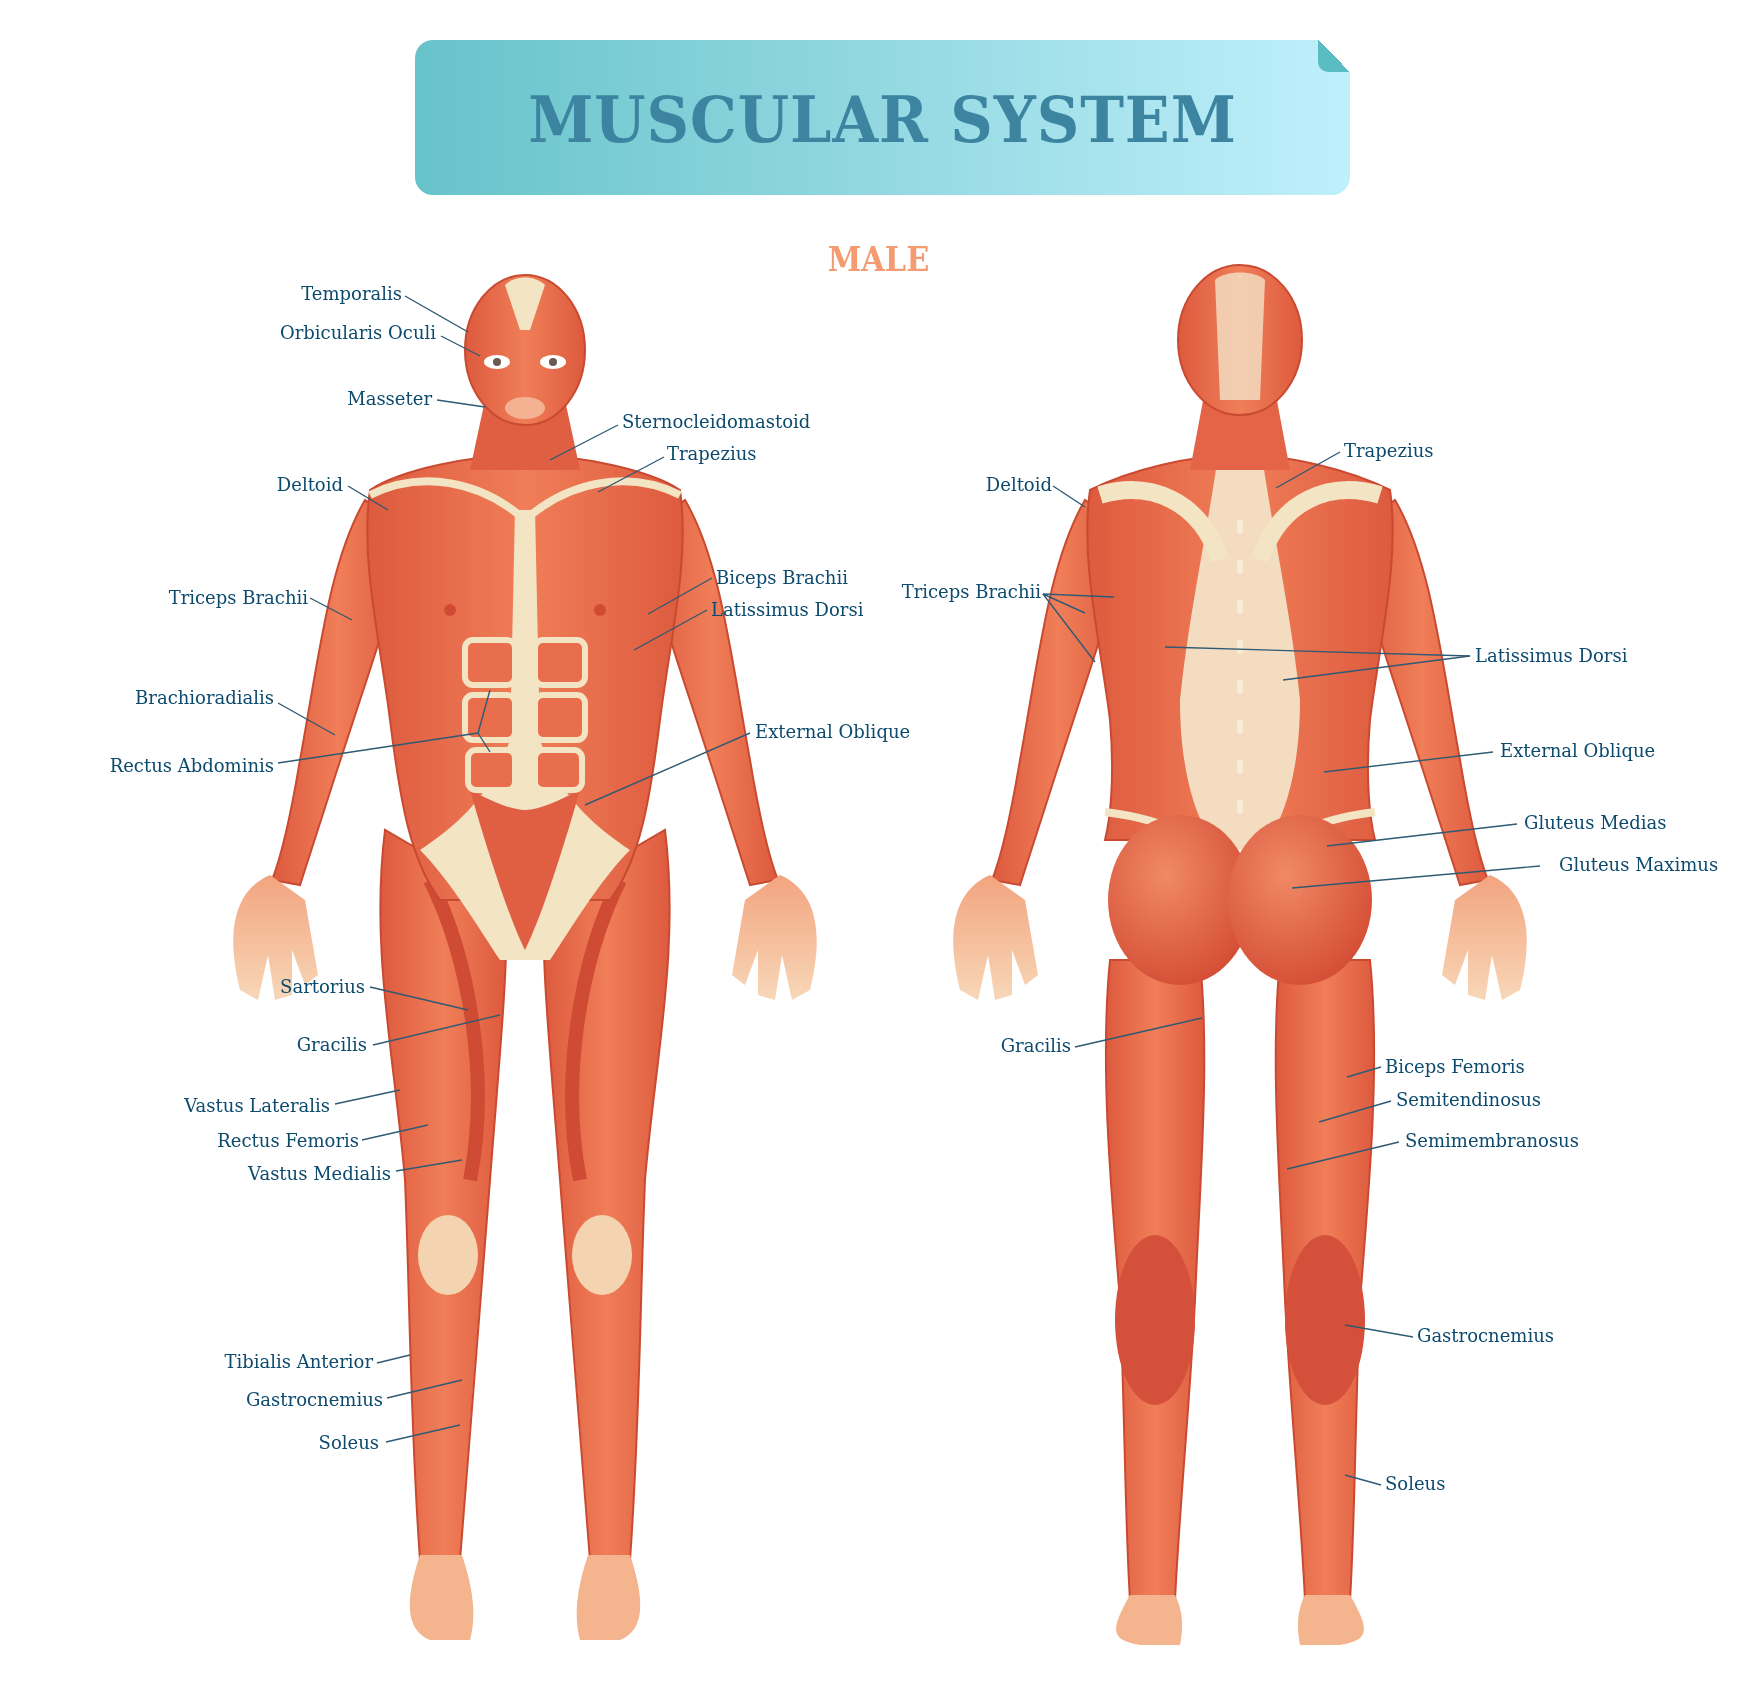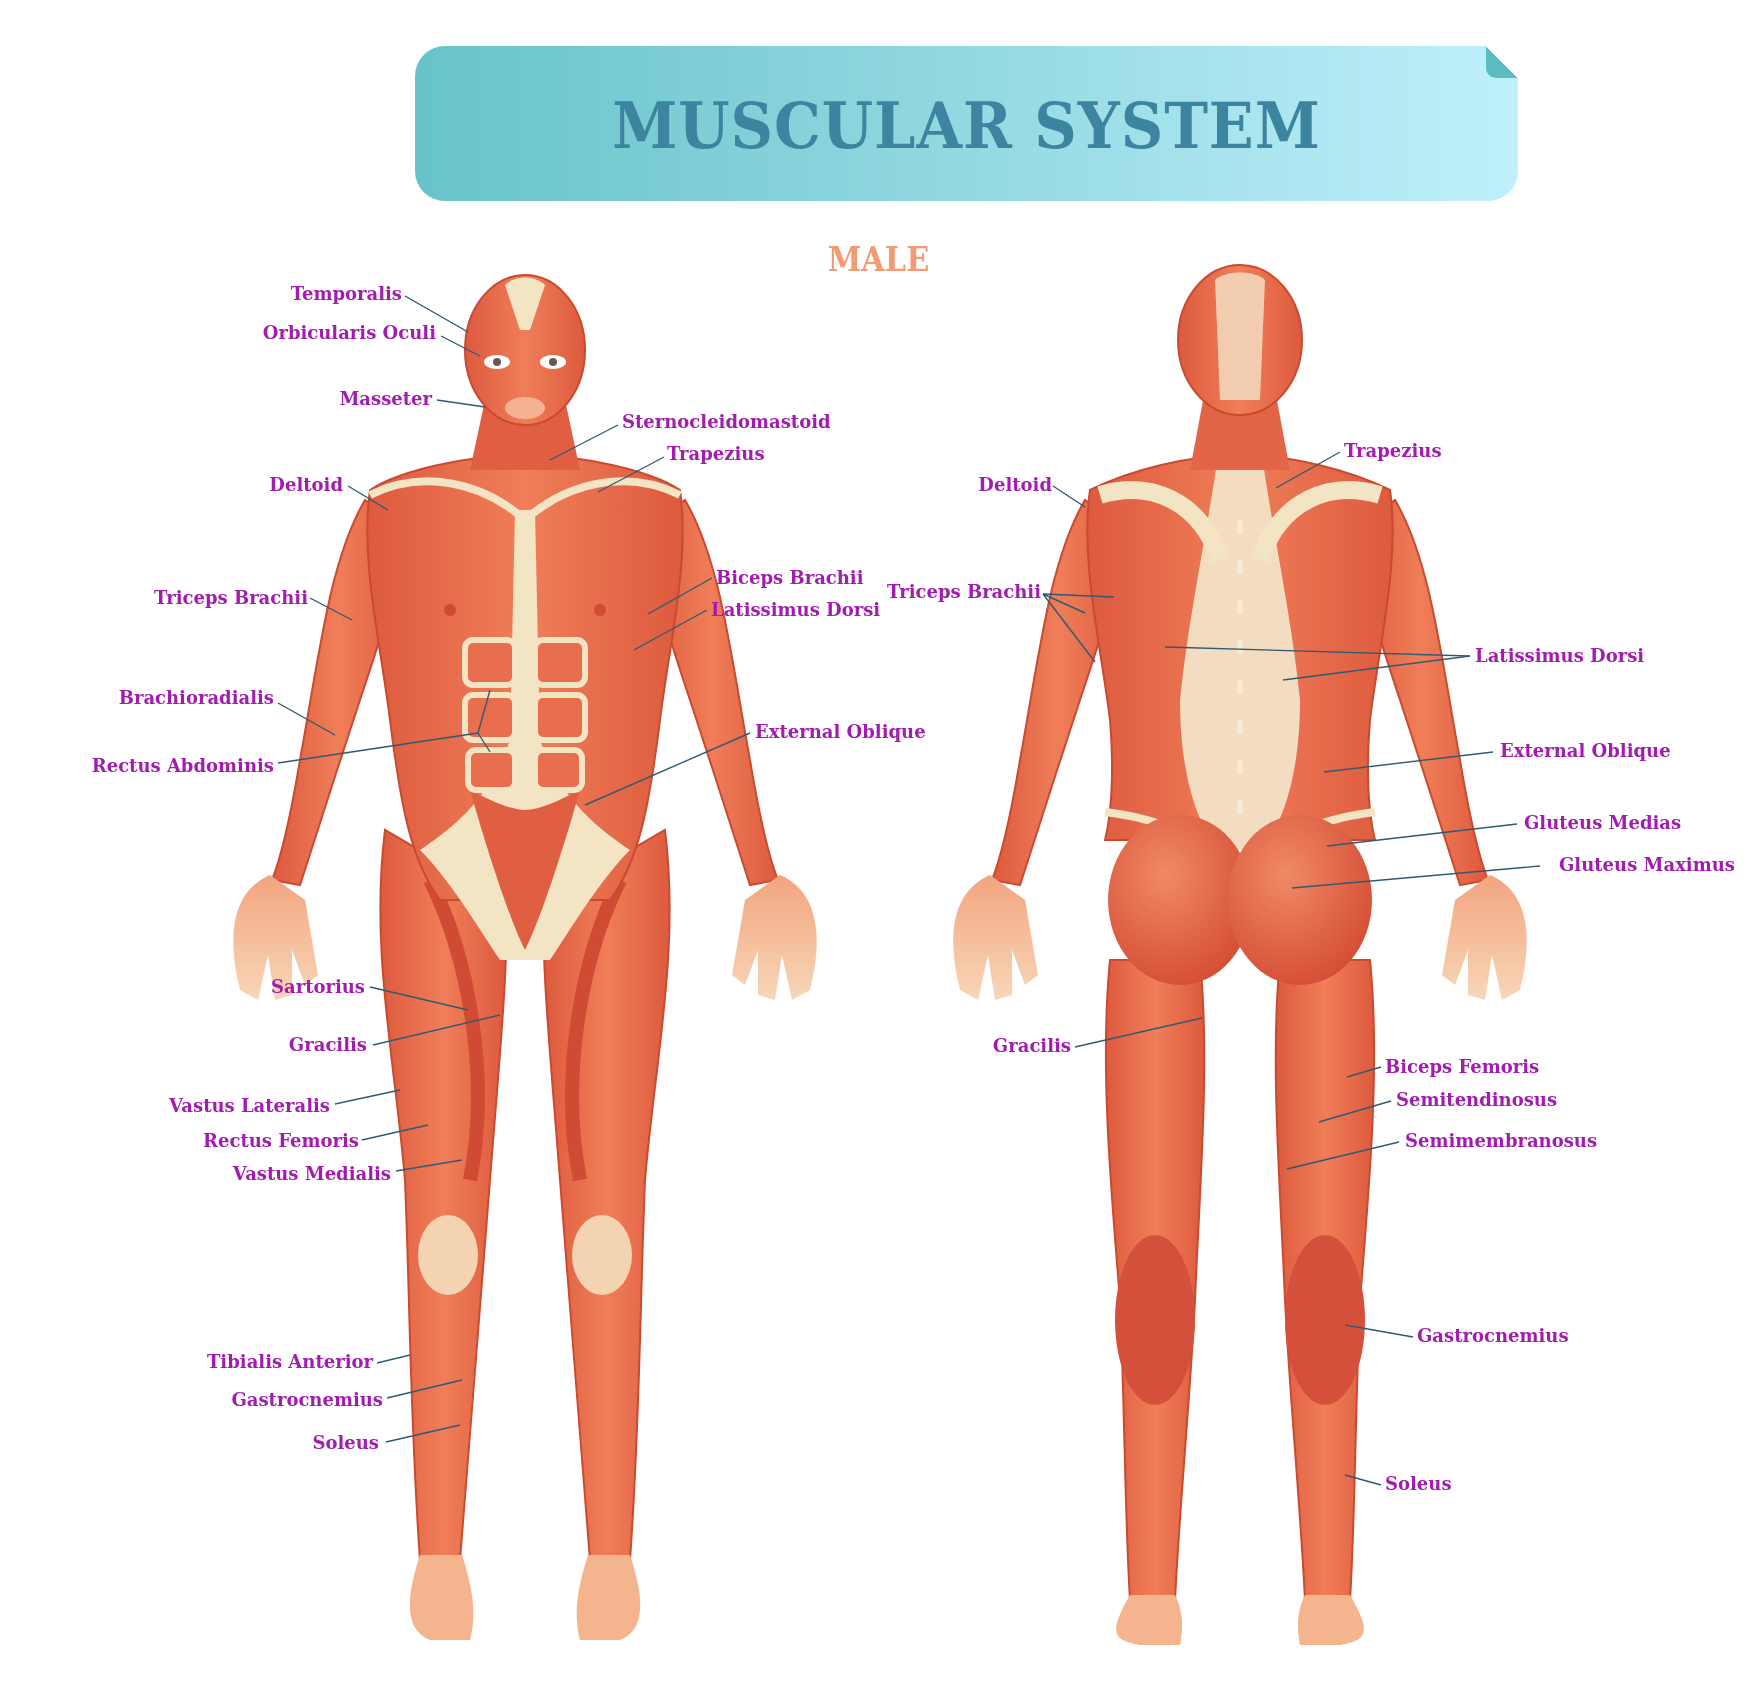--- a/index.html
+++ b/index.html
@@ -1,33 +1,33 @@
 <!DOCTYPE html>
 <html><head>
   <meta charset="utf-8">
   <style>
     html, body { margin: 0; padding: 0; background: #ffffff; }
     body { width: 1757px; height: 1707px; position: relative; overflow: hidden;
            font-family: "DejaVu Serif", "Liberation Serif", serif; }
-    .banner { position: absolute; left: 415px; top: 46px; width: 1103px; height: 155px;
-              border-radius: 30px;
+    .banner { position: absolute; left: 415px; top: 40px; width: 935px; height: 155px;
+              border-radius: 18px;
               background: linear-gradient(90deg, #67c3ca 0%, #8fd6df 45%, #bff0fb 100%); }
     .banner-fold { position: absolute; right: 0; top: 0; width: 32px; height: 32px;
                    background: linear-gradient(225deg, #ffffff 50%, #5cbcc4 50%);
                    border-bottom-left-radius: 10px; }
     .banner-title { position: absolute; left: 0; right: 0; top: 42px; text-align: center;
                     font-family: "DejaVu Serif", serif; font-weight: bold;
                     font-size: 64px; letter-spacing: 1px; color: #3d84a1;
                     transform: scaleX(0.92); }
     .subtitle { position: absolute; left: 0; width: 1757px; top: 240px; text-align: center;
                 font-family: "DejaVu Serif", serif; font-weight: bold; font-size: 33px;
                 color: #f59b72; transform: scaleX(0.92); }
     .figure-svg { position: absolute; left: 0; top: 0; width: 1757px; height: 1707px; }
-    .lbl { position: absolute; font-family: "DejaVu Serif", serif; font-weight: bold;
-           font-size: 18px; color: #a21caf; white-space: nowrap; line-height: 20px; }
+    .lbl { position: absolute; font-family: "DejaVu Serif", serif; font-weight: normal;
+           font-size: 18px; color: #0c4a6e; white-space: nowrap; line-height: 20px; }
     .lbl.r { text-align: right; }
     .leader { stroke: #2f5a73; stroke-width: 1.4; fill: none; }
   </style>
 </head>
 <body>
 
 <div class="banner">
   <div class="banner-fold"></div>
   <div class="banner-title">MUSCULAR SYSTEM</div>
 </div>

